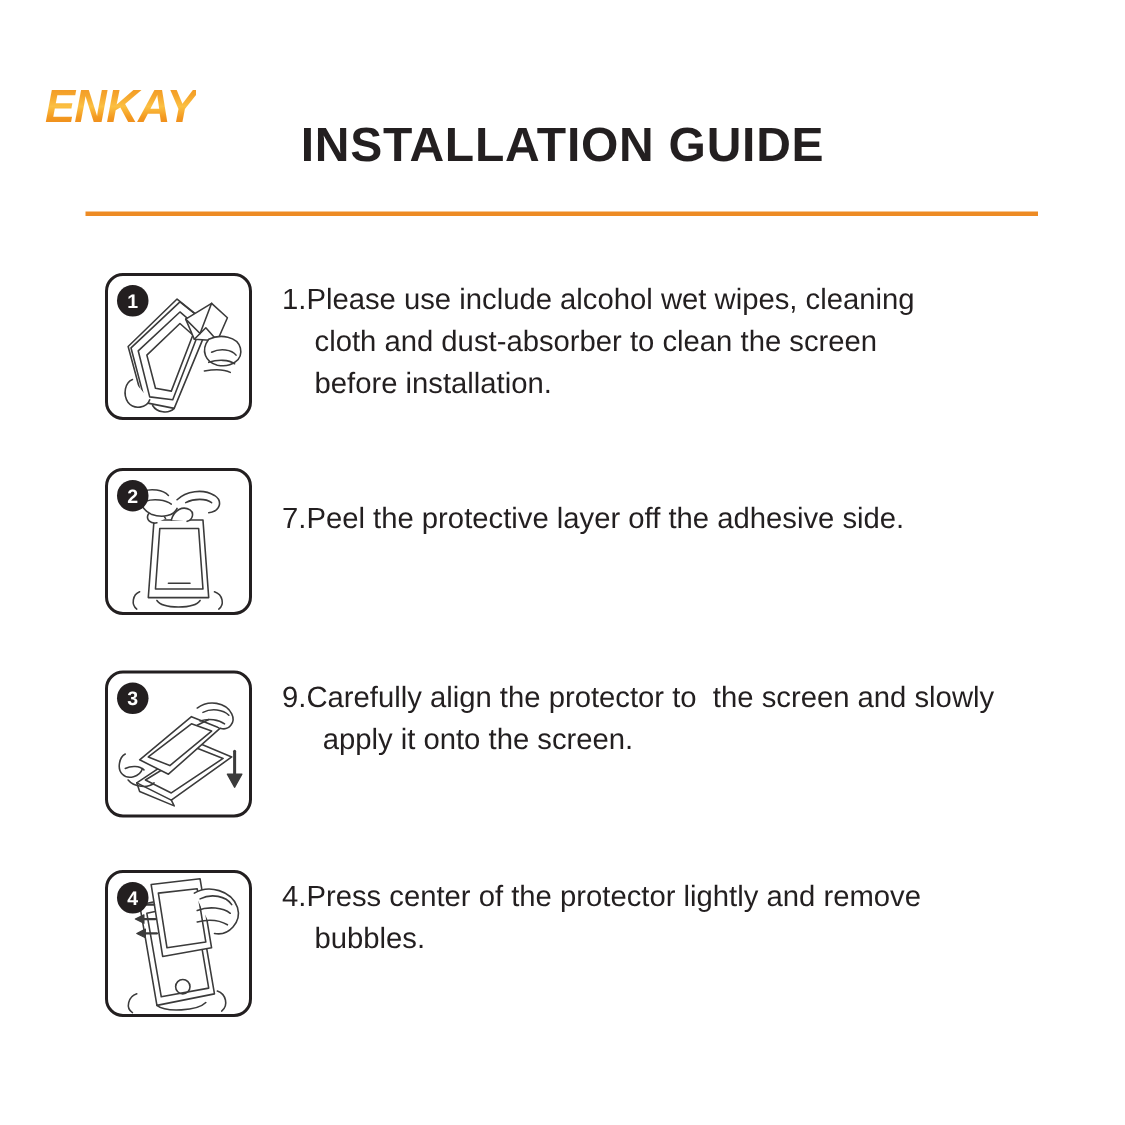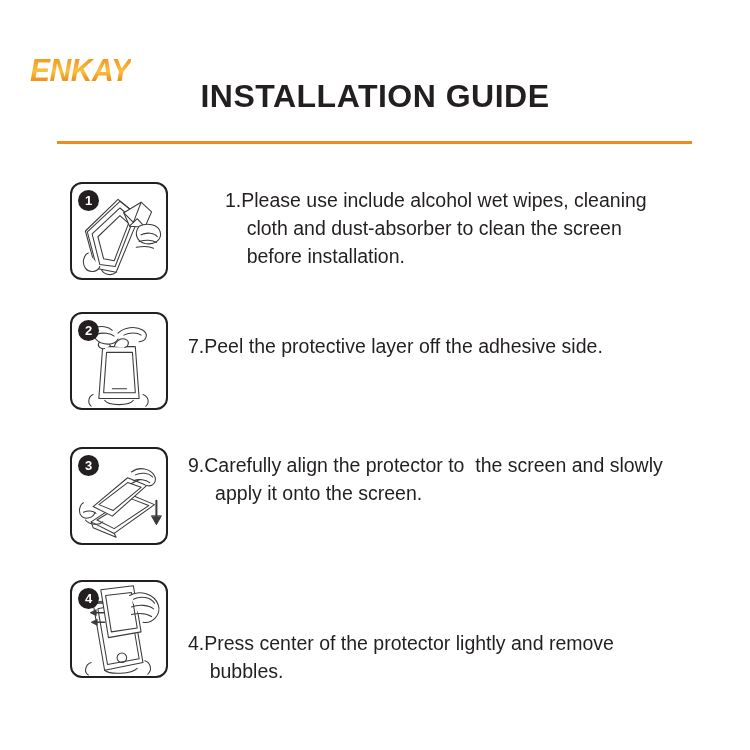--- a/index.html
+++ b/index.html
@@ -122,24 +122,24 @@
     line-height: 28px;
     color: #231f20;
     white-space: pre-wrap;
   }
 
   #step-1 { top: 182px; }
   #step-2 { top: 312px; }
   #step-3 { top: 447px; }
   #step-4 { top: 580px; }
 
-  #step-1 .step-text { top: 4px; margin-left: 37px; }
+  #step-1 .step-text { top: 4px; }
   #step-2 .step-text { top: 20px; }
   #step-3 .step-text { top: 4px; }
-  #step-4 .step-text { top: 4px; margin-top: 45px; }
+  #step-4 .step-text { top: 4px; }
 
   #step-3 .step-text { width: 528px; }
 </style>
 </head>
 <body>
 
 <div id="brand-logo">
   <span class="logo-text">ENKAY</span>
 </div>
 

